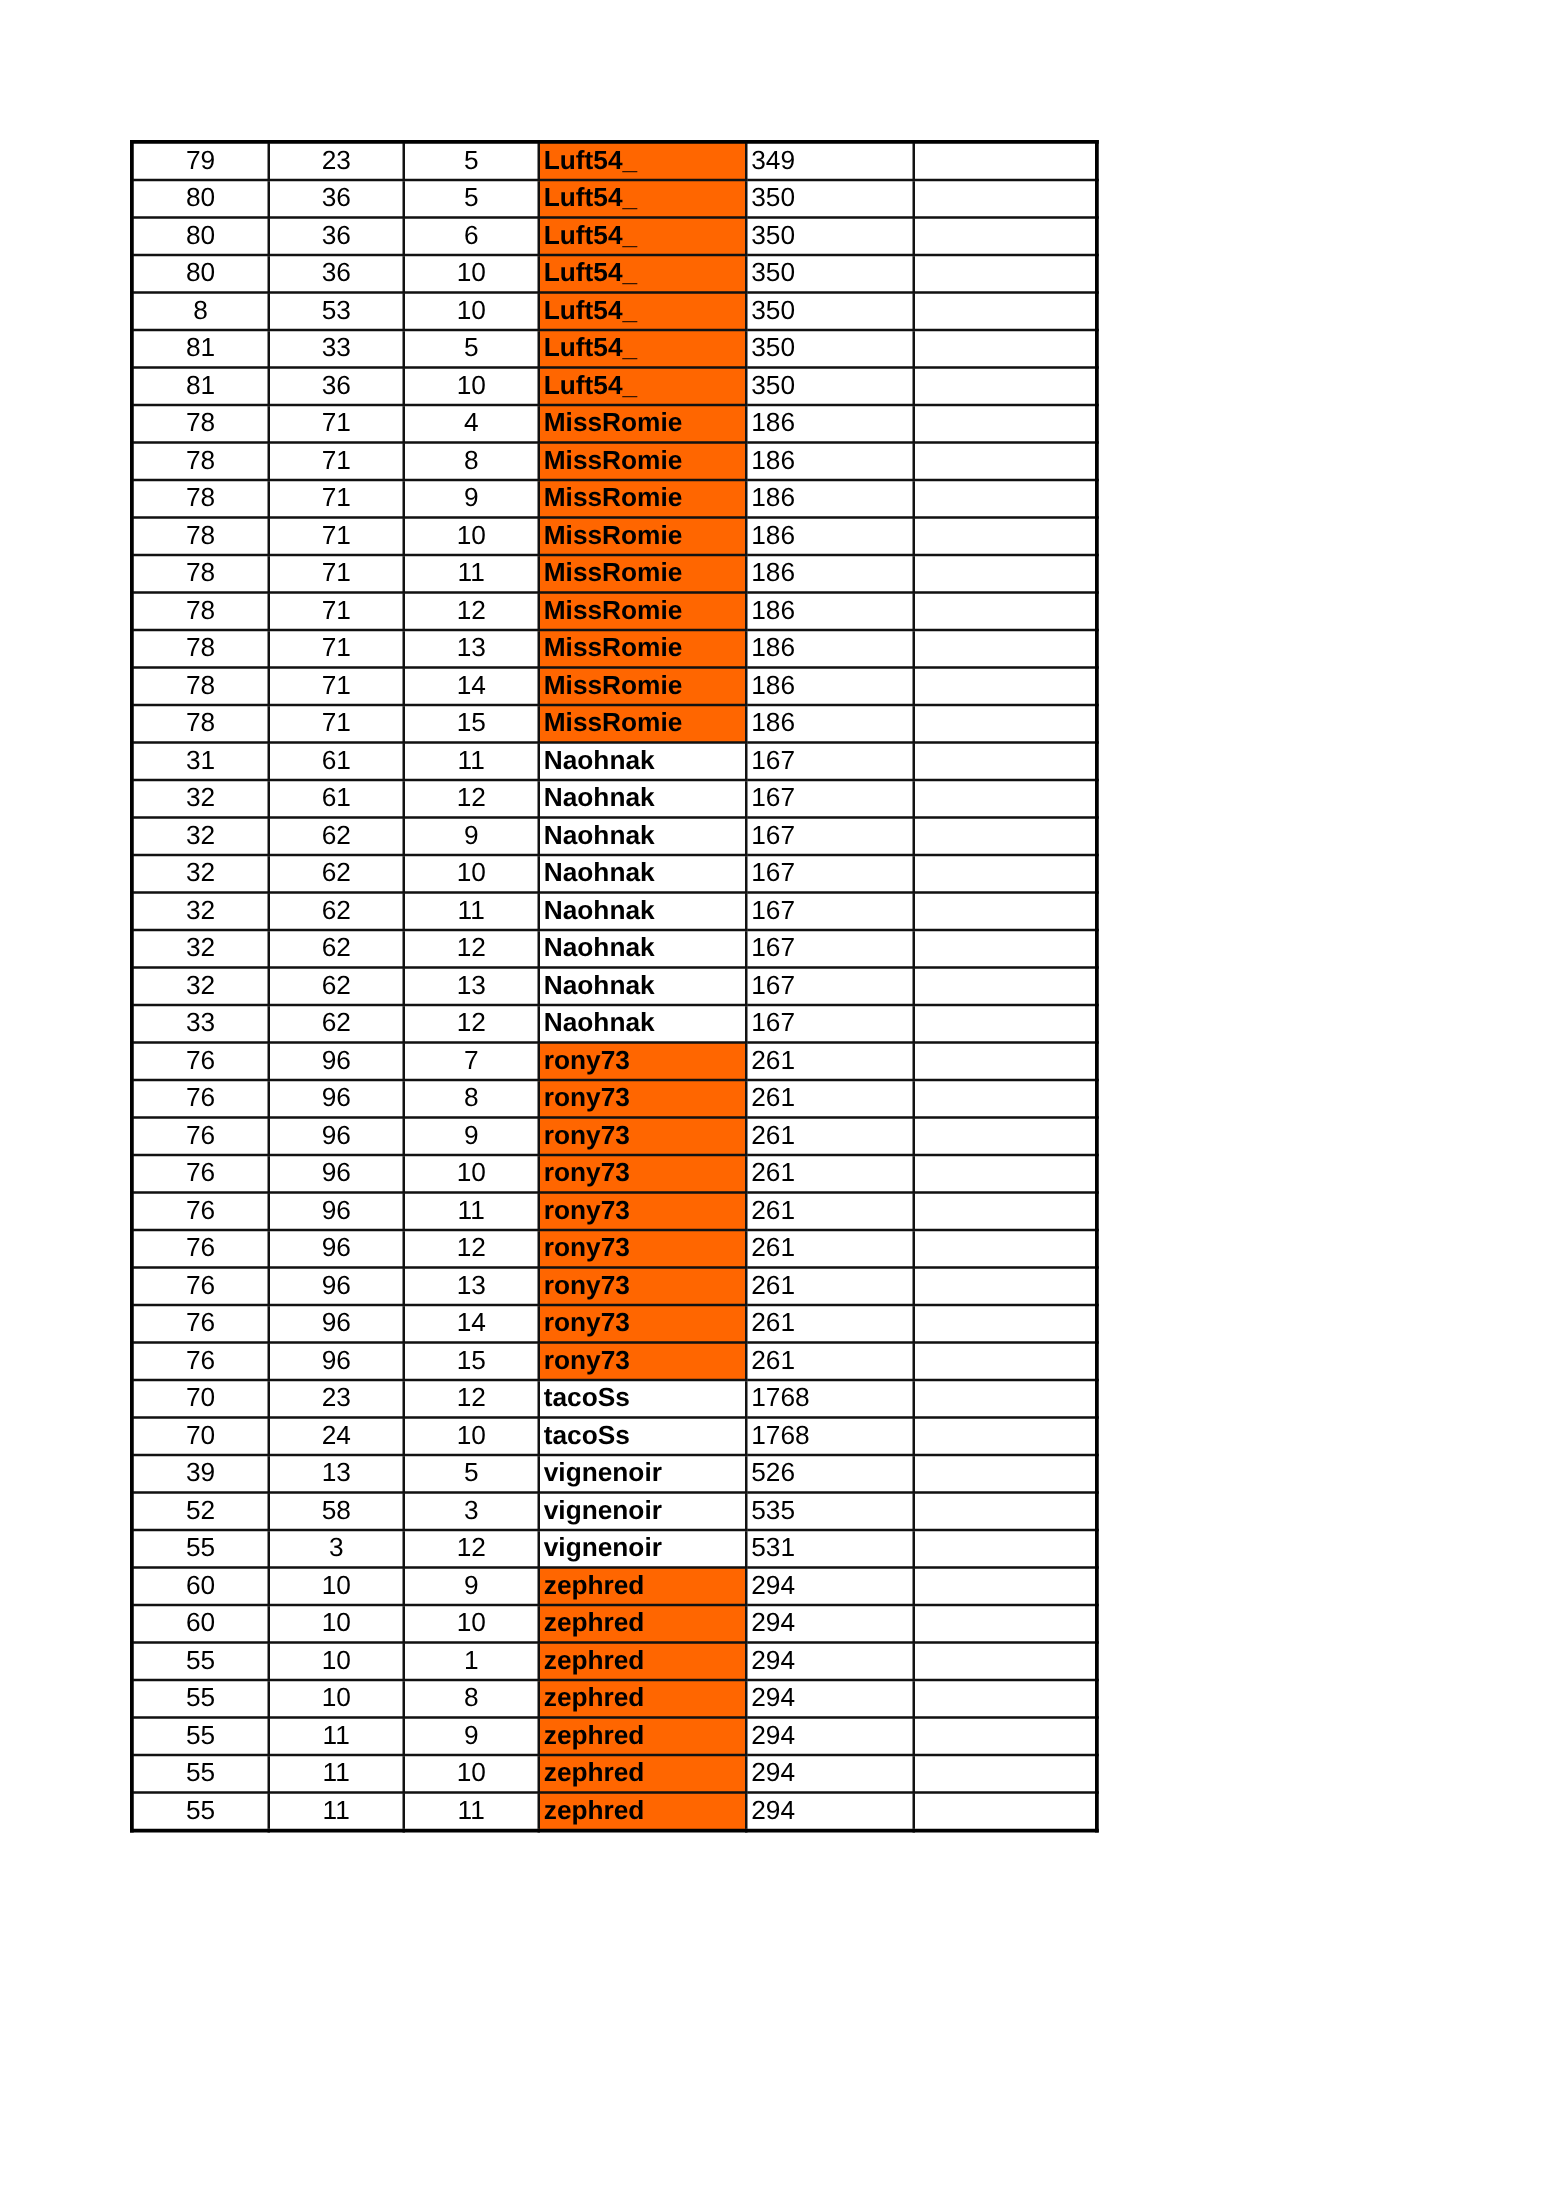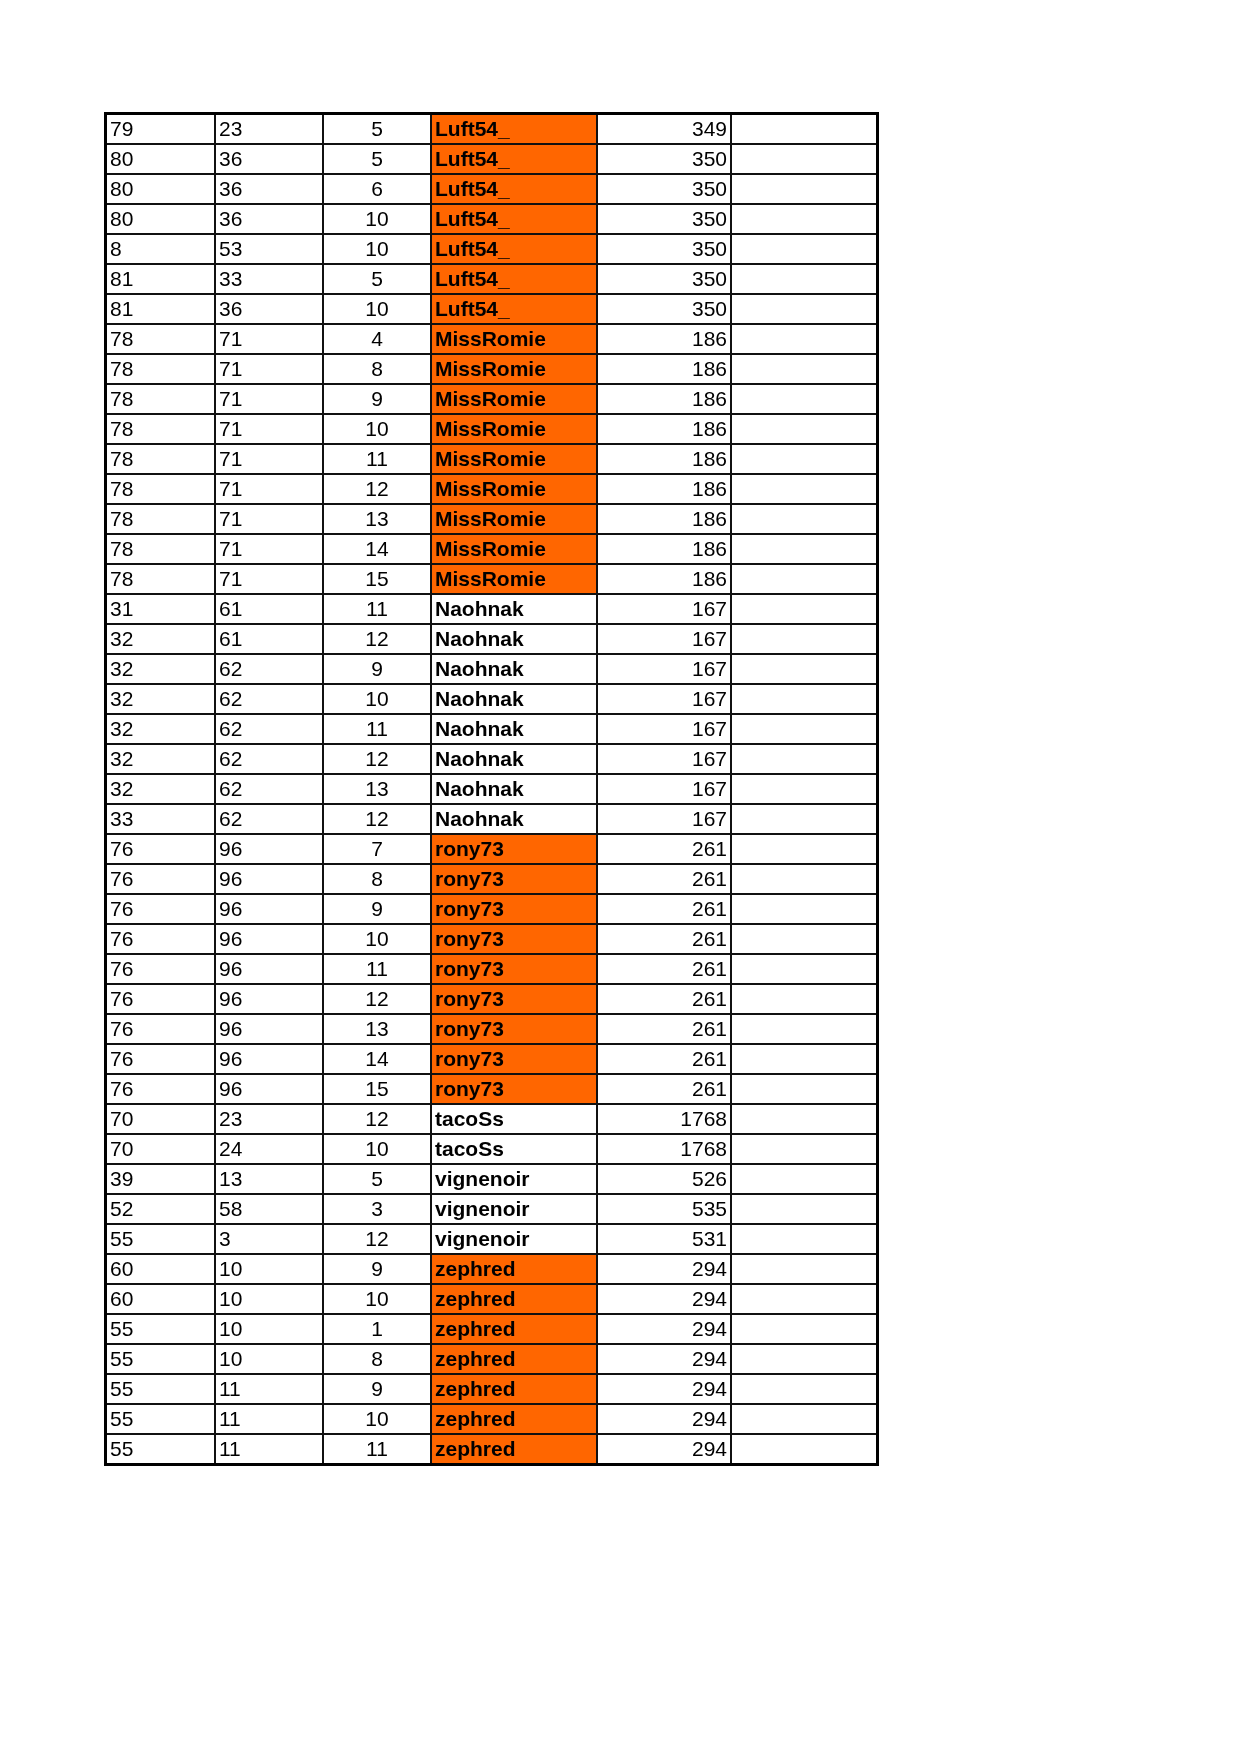--- a/index.html
+++ b/index.html
@@ -9,25 +9,25 @@
       border-collapse: collapse;
       border: 3px solid #000;
       font-family: "Liberation Sans", "DejaVu Sans", sans-serif;
       font-size: 21px; color: #000;
     }
     .sheet td {
       border: 2px solid #111;
       height: 28px; padding: 0 3px;
       line-height: 28px; white-space: nowrap;
     }
-    .c1 { width: 101px; text-align: left; }
-    .c2 { width: 100px; text-align: left; margin-top: 12px; }
+    .c1 { width: 101px; text-align: center; }
+    .c2 { width: 100px; text-align: center; margin-top: 12px; }
     .c3 { width: 100px; text-align: center; }
     .c4 { width: 158px; text-align: left; font-weight: bold; }
-    .c5 { width: 126px; text-align: right; }
+    .c5 { width: 126px; text-align: left; }
     .c6 { width: 138px; }
     .hl { background: #FF6600; }
   </style>
 </head>
 <body>
 
 <table class="sheet">
   <tbody id="tbody">
       <tr>
         <td class="c1">79</td>

